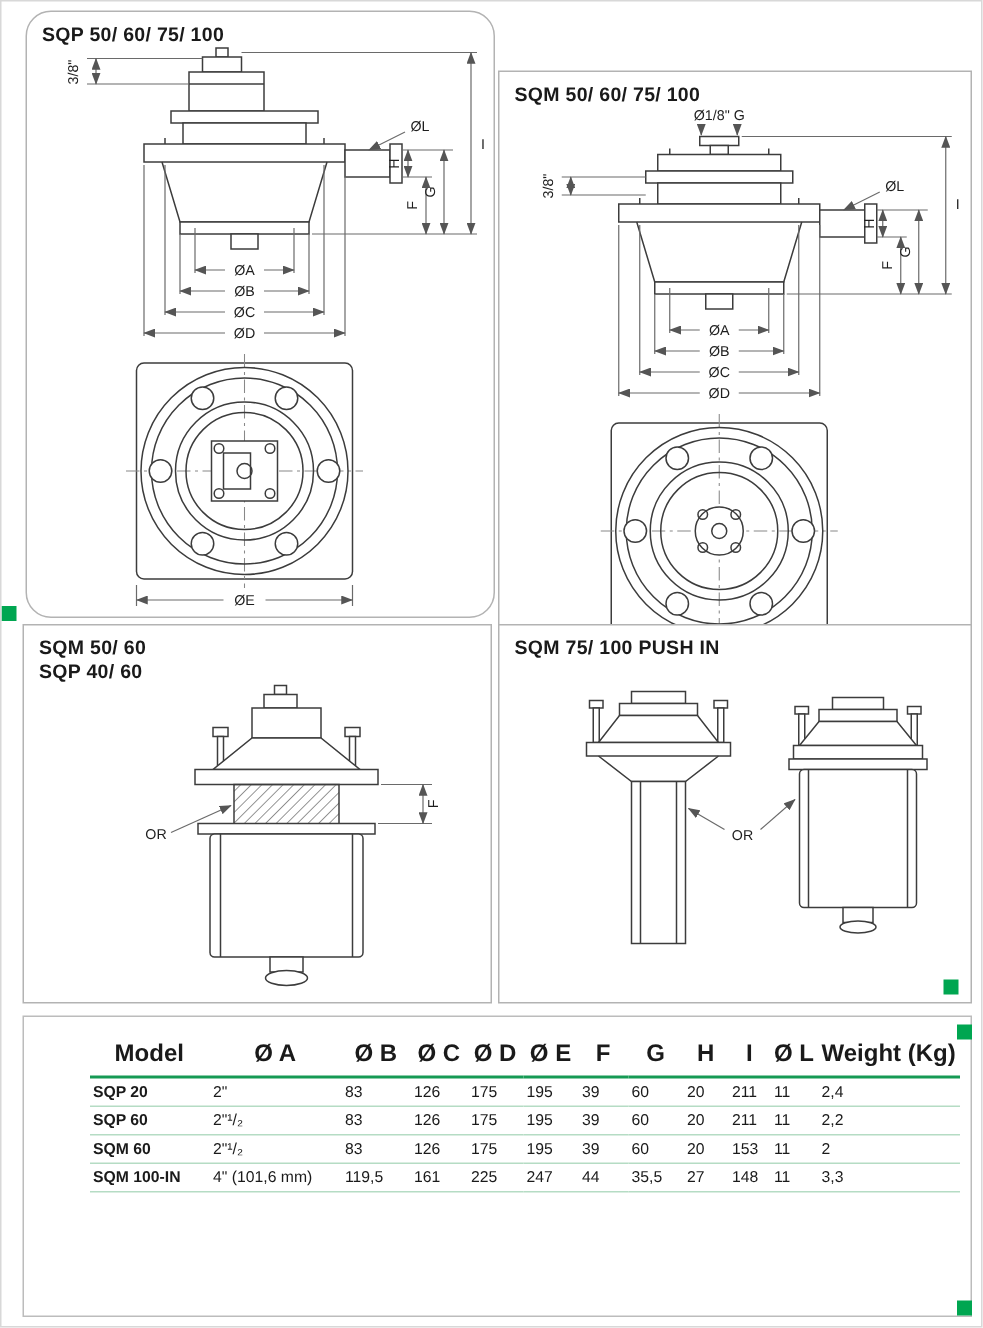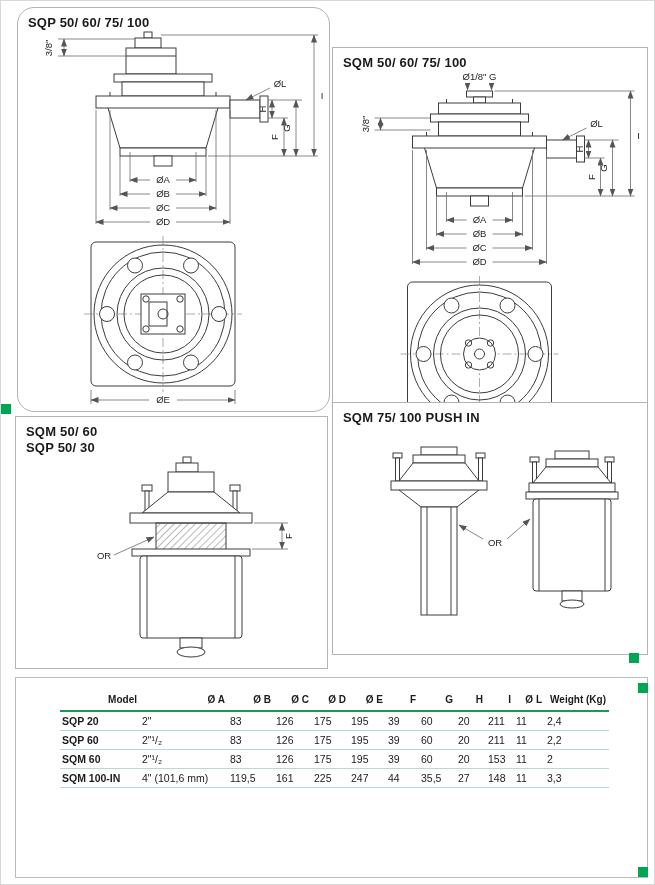--- a/index.html
+++ b/index.html
@@ -6,29 +6,29 @@
   body { margin:0; background:#f4f4f4; }
   .page {
     position:relative; width:655px; height:885px; background:#fff;
     font-family:"Liberation Sans", sans-serif; color:#1a1a1a;
     border:1px solid #d8d8d8; overflow:hidden;
   }
   .panel { position:absolute; border:1px solid #b3b3b3; background:#fff; }
   #panel-tl { left:16px; top:6px;   width:313px; height:405px;border-radius:17px; }
   #panel-tr { left:331px; top:6px;  width:316px; height:405px;margin-top:40px; }
   #panel-ml { left:14px; top:415px; width:313px; height:253px; }
-  #panel-mr { left:331px; top:401px; width:316px; height:253px; }
+  #panel-mr { left:331px; top:415px; width:316px; height:253px; }
   .title { font-weight:bold; font-size:13px; padding:7px 0 0 10px; letter-spacing:.2px; }
   .title.t2 { padding-top:1px; }
   svg { display:block; }
   svg text { font-family:"Liberation Sans", sans-serif; fill:#1e1e1e; }
   .dim text, text.dim { font-size:9.5px; }
   .table-box { position:absolute; left:14px; top:676px; width:633px; height:201px; border:1px solid #bcbcbc; background:#fff; }
   table.spec { border-collapse:collapse; margin:13px 0 0 44px; font-size:10.5px; table-layout:fixed; }
-  table.spec th { text-align:right; font-weight:bold; font-size:10px; padding:3px 3px 5px 2px; border-bottom:2px solid #169a54; white-space:nowrap; }
+  table.spec th { text-align:center; font-weight:bold; font-size:16px; padding:3px 3px 5px 2px; border-bottom:2px solid #169a54; white-space:nowrap; }
   table.spec td { padding:3px 3px 3px 2px; border-bottom:1px solid #b5dcc4; white-space:nowrap; }
   table.spec td.model { font-weight:bold; }
   table.spec th:nth-child(1){width:80px}  table.spec th:nth-child(2){width:88px}
   table.spec th:nth-child(3){width:46px}  table.spec th:nth-child(4){width:38px}
   table.spec th:nth-child(5){width:37px}  table.spec th:nth-child(6){width:37px}
   table.spec th:nth-child(7){width:33px}  table.spec th:nth-child(8){width:37px}
   table.spec th:nth-child(9){width:30px}  table.spec th:nth-child(10){width:28px}
   table.spec th:nth-child(11){width:31px} table.spec th:nth-child(12){width:64px}
   .marker { position:absolute; width:10px; height:10px; background:#00a651; }
 </style>
@@ -235,21 +235,21 @@
         <text x="145" y="167" text-anchor="middle">ØB</text>
         <text x="145" y="181" text-anchor="middle">ØC</text>
         <text x="145" y="195" text-anchor="middle">ØD</text>
         <text x="145" y="373" text-anchor="middle">ØE</text>
       </g>
     </svg>
   </div>
 
   <div class="panel" id="panel-ml">
     <div class="title">SQM 50/ 60</div>
-    <div class="title t2">SQP  50/ 30</div>
+    <div class="title t2">SQP  40/ 60</div>
     <svg width="311" height="208" viewBox="0 0 311 208">
       <defs>
         <marker id="arrML" viewBox="0 0 8 6" markerWidth="8" markerHeight="6" refX="7.5" refY="3" orient="auto-start-reverse" markerUnits="userSpaceOnUse">
           <path d="M0,0 L8,3 L0,6 Z" fill="#555"></path>
         </marker>
         <pattern id="thrML" width="5" height="5" patternUnits="userSpaceOnUse" patternTransform="rotate(45)">
           <line x1="0" y1="0" x2="0" y2="5" stroke="#8a8a8a" stroke-width="1.2"></line>
         </pattern>
       </defs>
       <g stroke="#3c3c3c" stroke-width="1" fill="#fff">

